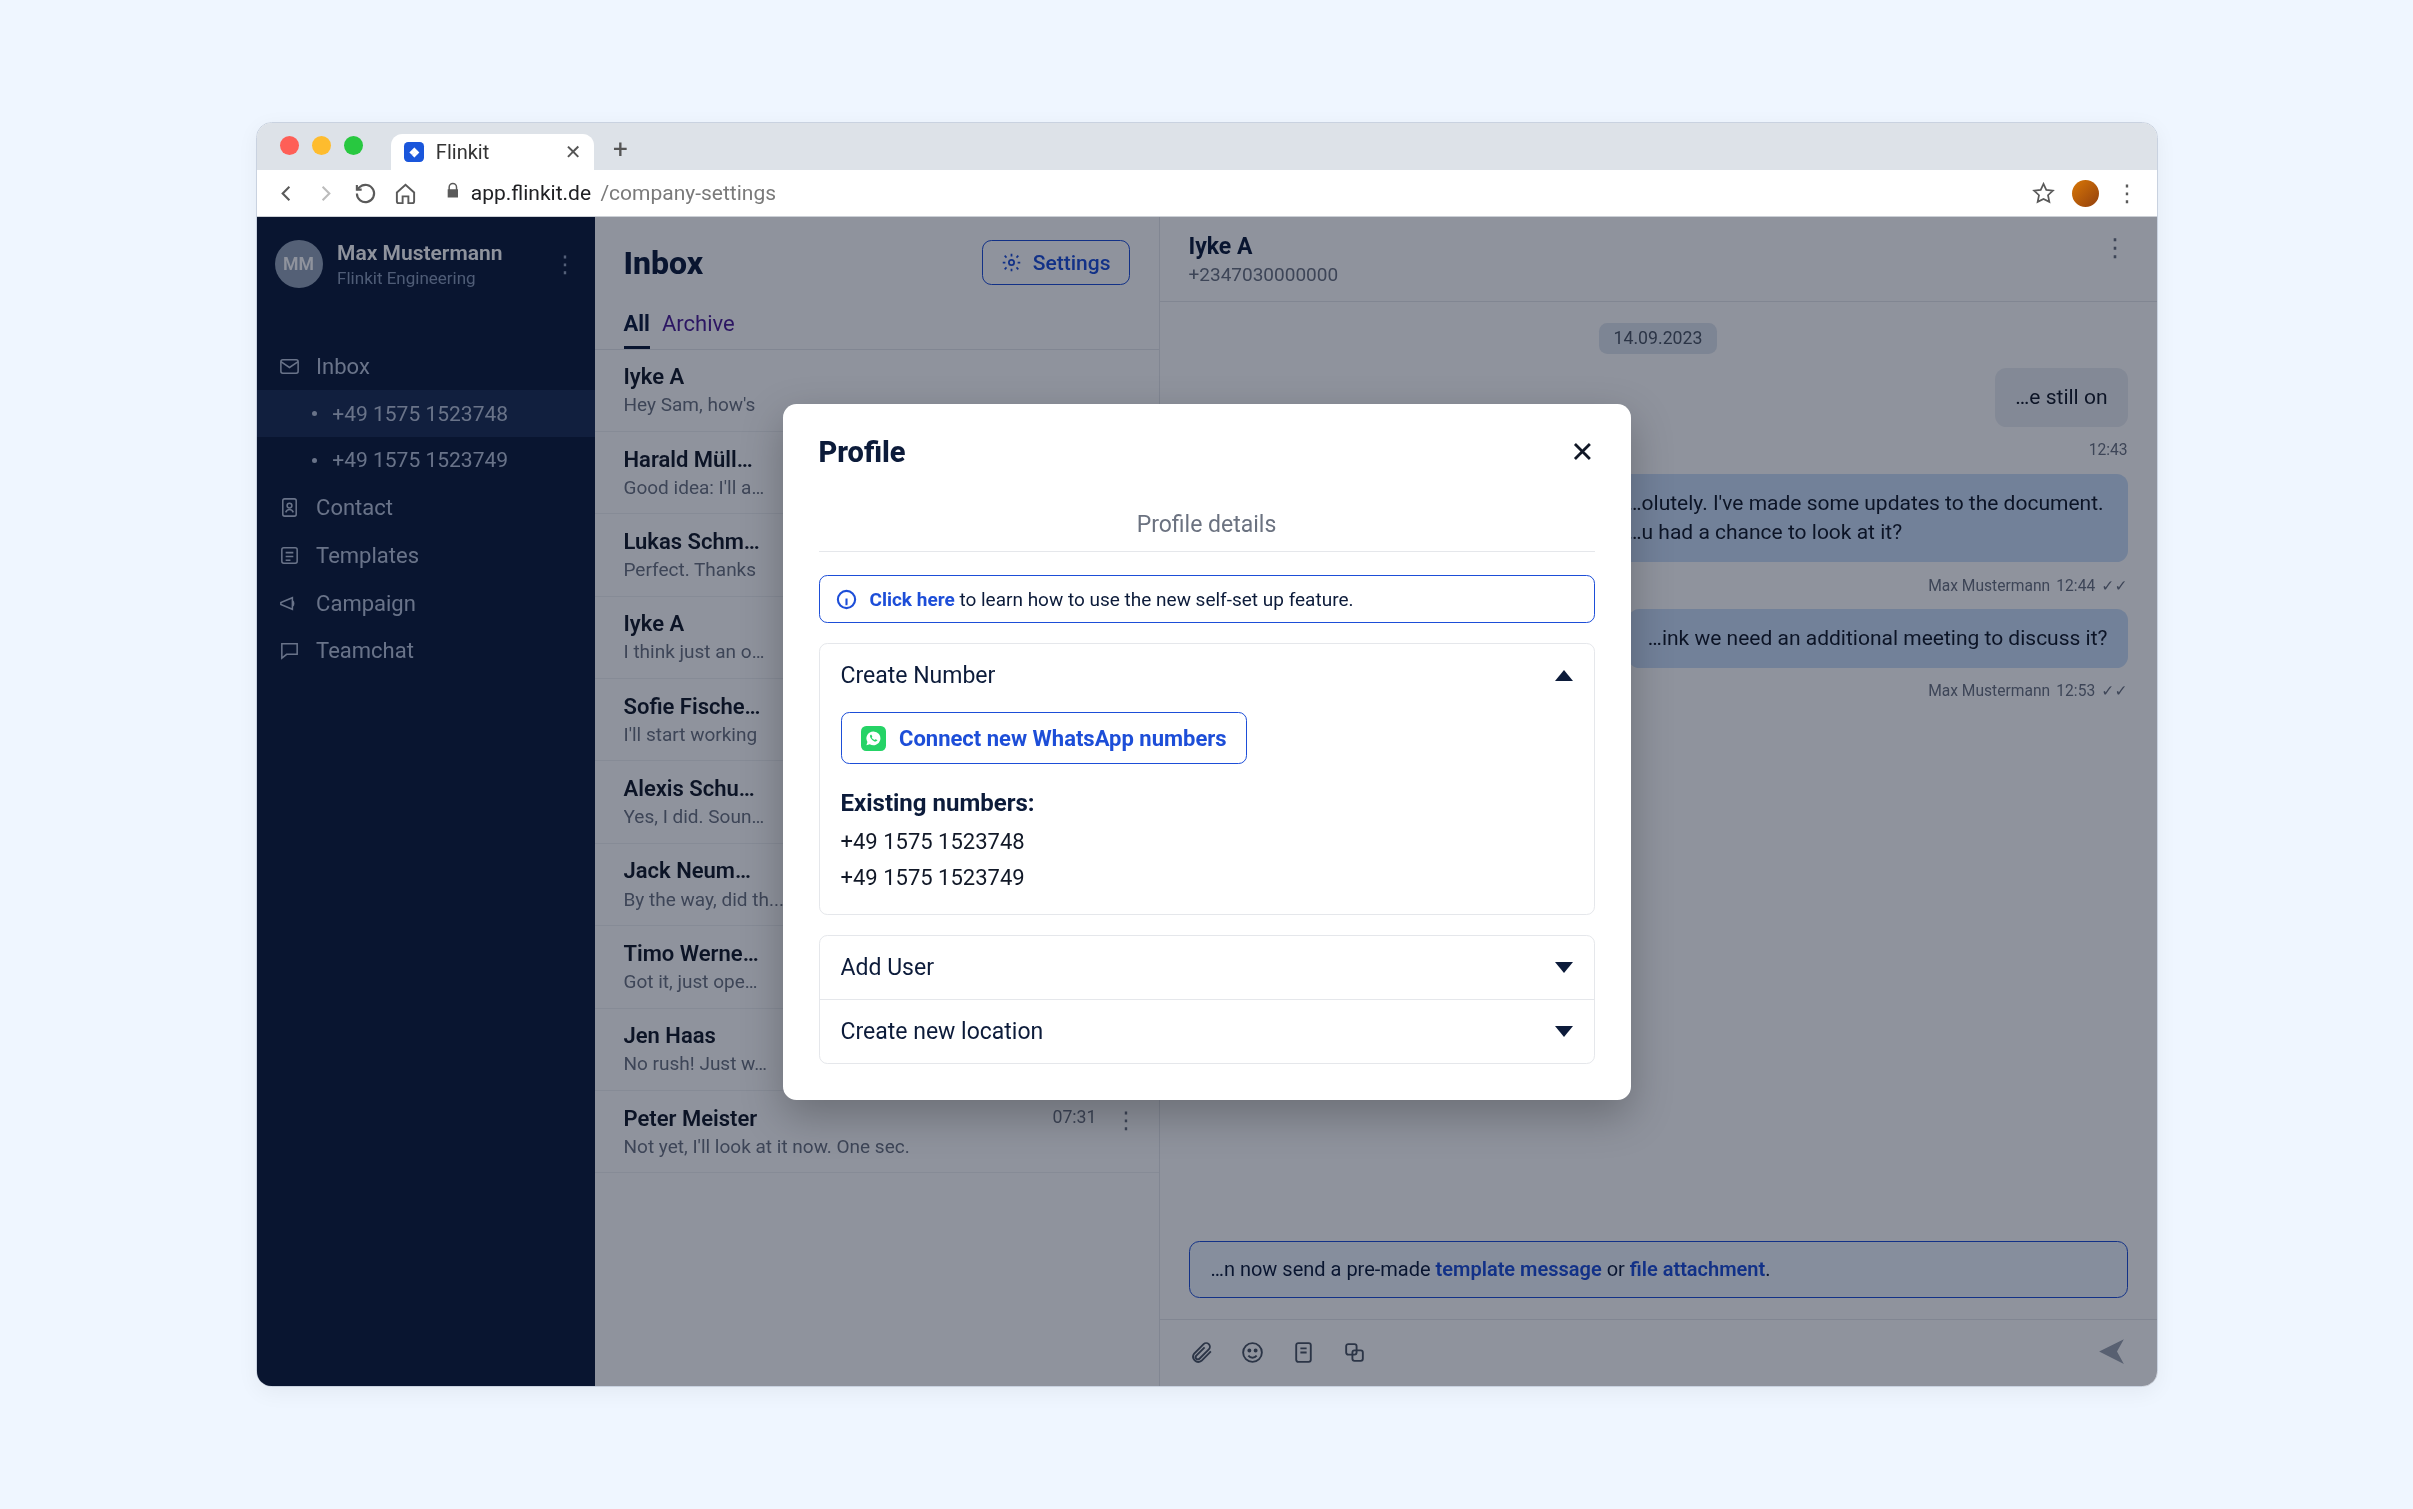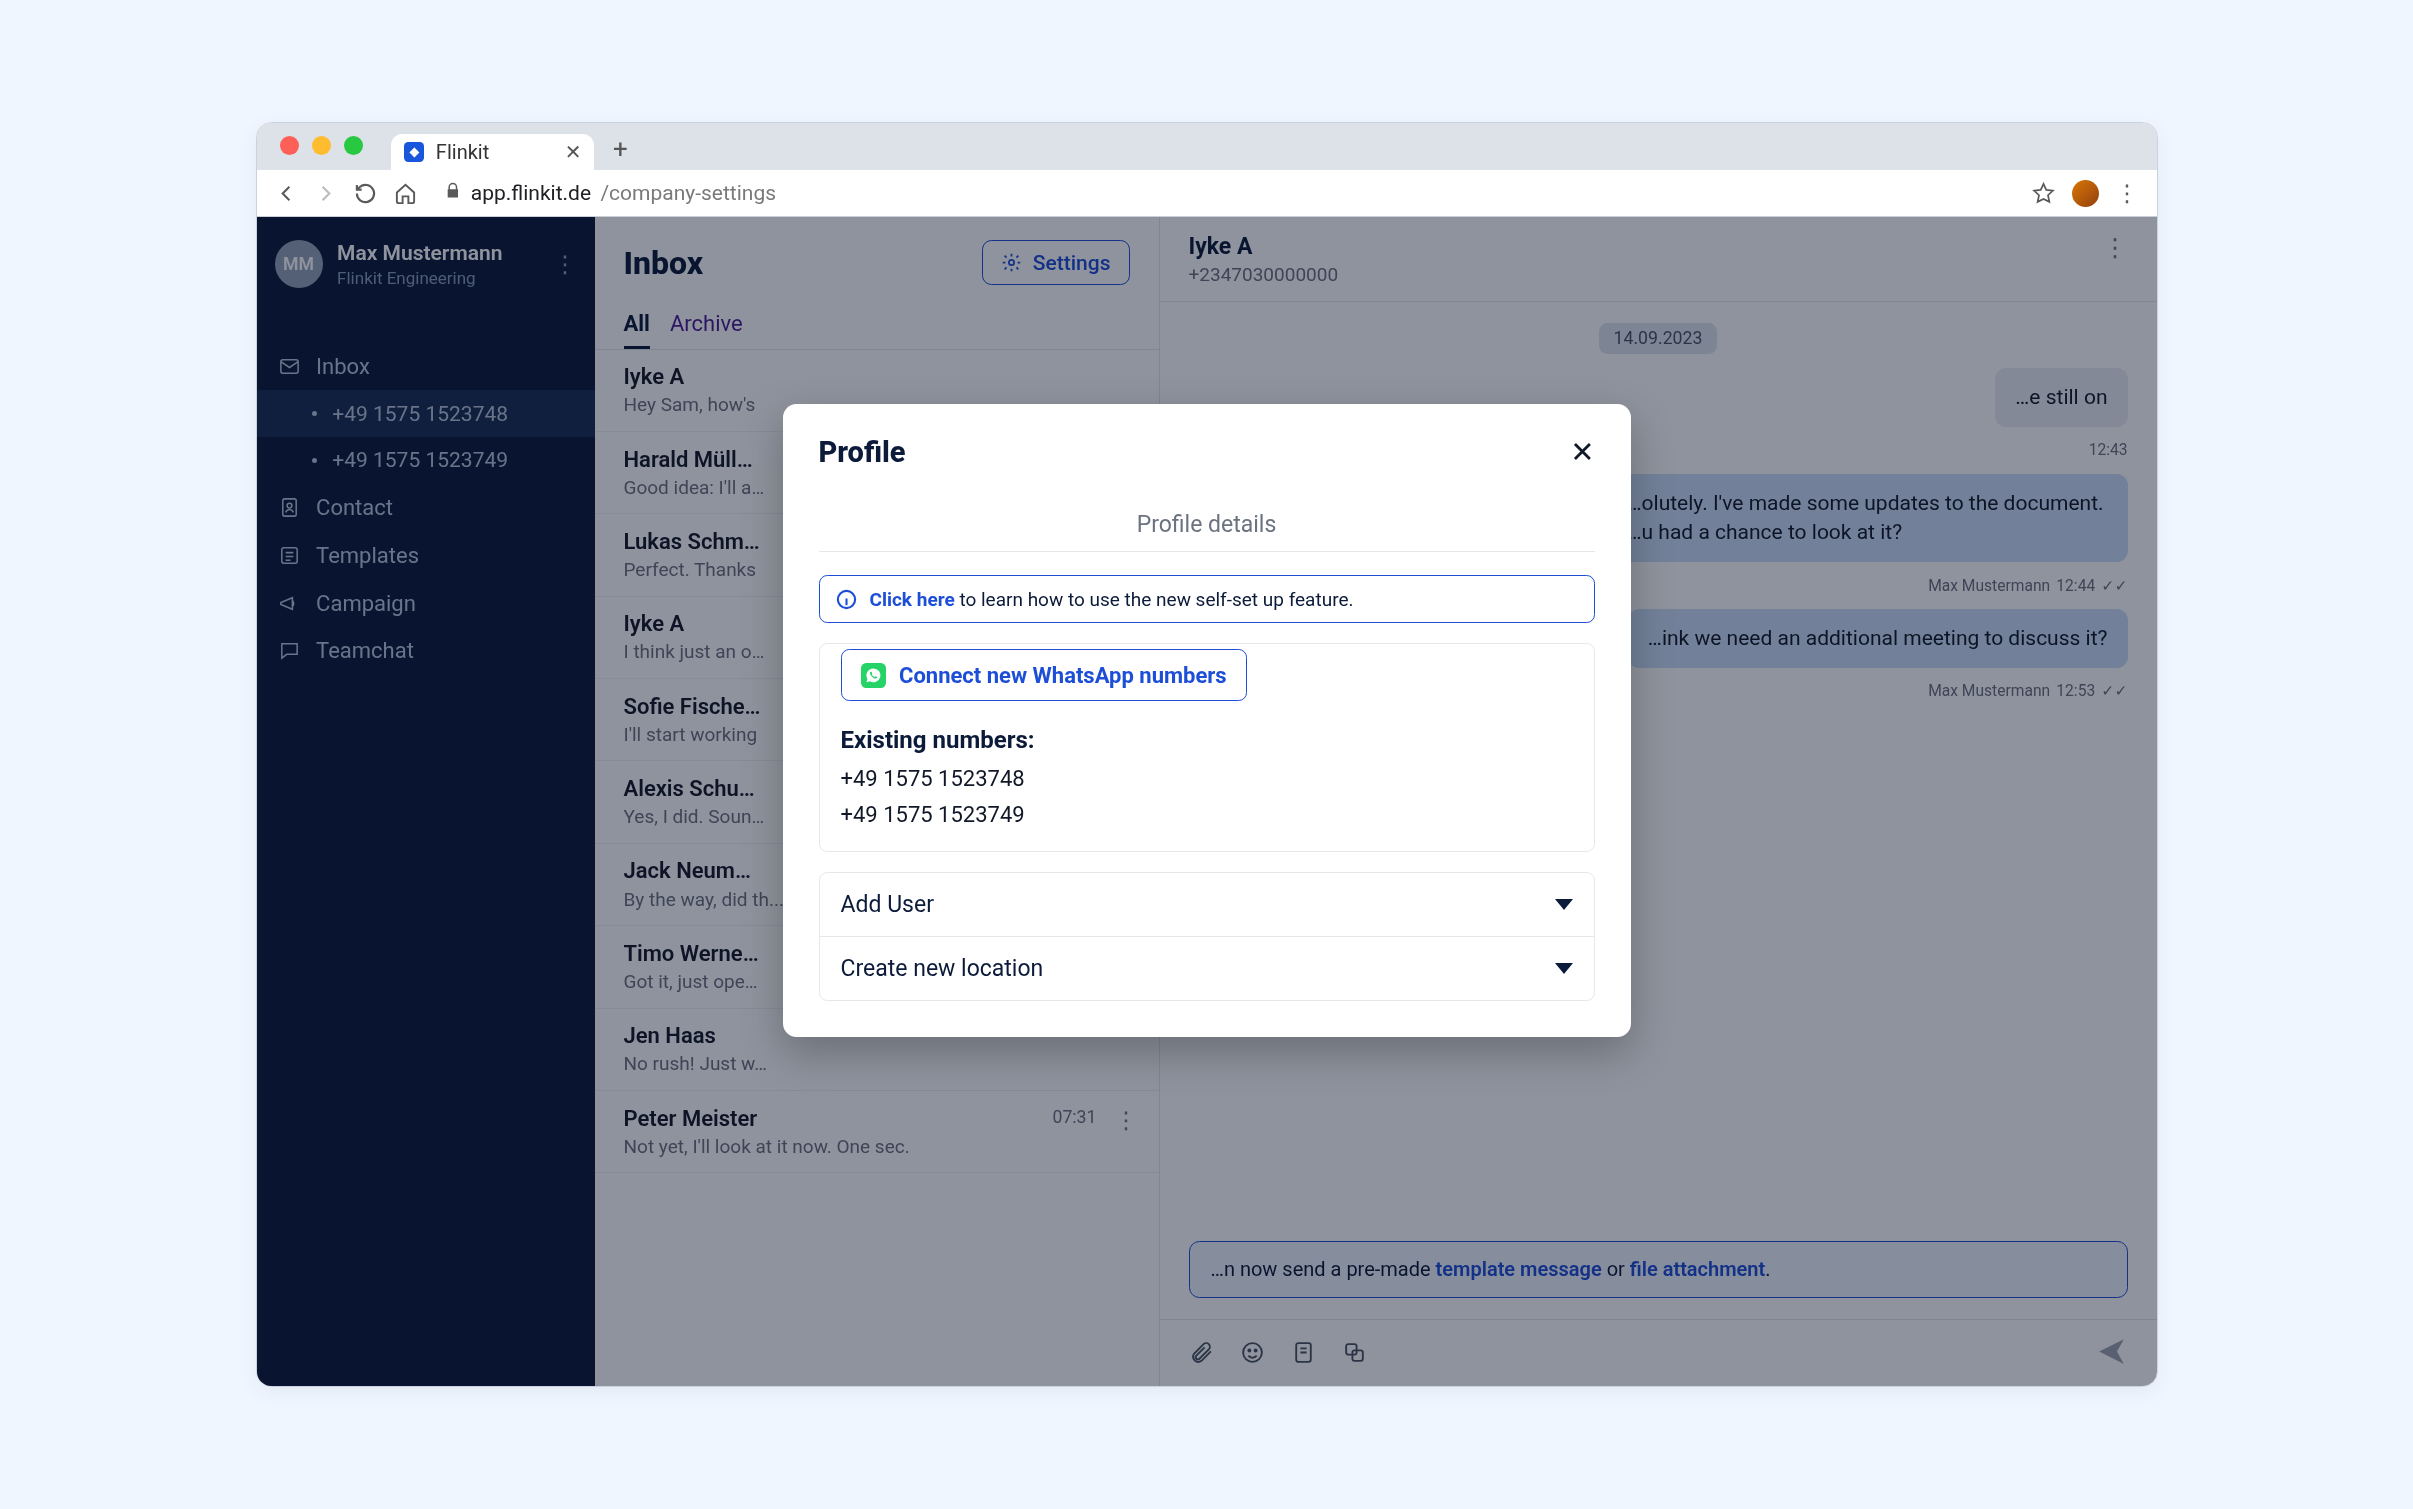--- a/index.html
+++ b/index.html
@@ -36,21 +36,21 @@
 .navitem.sub.active { background:#1a2c52; }
 .navitem .dot { width:5.2px; height:5.2px; background:#bac5da; border-radius:50%; }
 .nicon { width:23px; height:23px; display:flex; align-items:center; justify-content:center; }
 .nicon svg { width:23px; height:23px; stroke:#bac5da; fill:none; stroke-width:1.6; }
 .main { flex:1; display:flex; background:#fff; }
 .inboxcol { width:565px; border-right:1px solid #e5e7eb; display:flex; flex-direction:column; }
 .inboxhdr { display:flex; align-items:center; justify-content:space-between; padding:23.4px 29px 13px 29px; }
 .inboxtitle { font-size:32px; font-weight:800; color:#0c1b3a; }
 .settingsbtn { border:1.6px solid #1d4ed8; border-radius:9.4px; padding:9.4px 18px; display:flex; align-items:center; gap:10.4px; color:#1d4ed8; font-size:21px; font-weight:500; }
 .settingsbtn svg { width:21px; height:21px; stroke:#1d4ed8; fill:none; stroke-width:2; }
-.tabs-sm { display:flex; gap:20px; padding:13px 29px 0 29px; border-bottom:1px solid #e5e7eb; }
+.tabs-sm { display:flex; gap:12px; padding:13px 29px 0 29px; border-bottom:1px solid #e5e7eb; }
 .tab-sm { padding-bottom:9.4px; font-size:22px; color:#4c1d95; }
 .tab-sm.active { color:#0c1b3a; font-weight:700; border-bottom:3.1px solid #0c1b3a; }
 .convlist { flex:1; overflow:hidden; }
 .conv { padding:14.6px 29px; border-bottom:1px solid #eef0f3; position:relative; }
 .convname { font-size:22px; font-weight:600; color:#111827; }
 .convprev { font-size:19px; color:#6b7280; margin-top:4.2px; white-space:nowrap; overflow:hidden; text-overflow:ellipsis; }
 .convtime { position:absolute; right:62px; top:15.6px; font-size:17.7px; color:#6b7280; }
 .convmore { position:absolute; right:21px; top:15.6px; color:#6b7280; font-size:23px; }
 .chatcol { flex:1; display:flex; flex-direction:column; background:#fff; }
 .chathdr { padding:15.6px 29px; border-bottom:1px solid #e5e7eb; display:flex; justify-content:space-between; }
@@ -342,20 +342,24 @@
           <div class="mtab">Profile details</div>
         </div>
         <div class="infobox">
           <svg viewBox="0 0 24 24">
               <circle cx="12" cy="12" r="9"></circle>
               <path d="M12 8h.01M11 12h1v5h1"></path>
             </svg>
           <div><span class="link">Click here</span><span> to learn how to use the new self-set up feature.</span></div>
         </div>
         <div class="panel">
+          <div class="prow" style="border-bottom:none">
+            <span>Create Number</span>
+            <span class="caret up"></span>
+          </div>
           <div class="pbody">
             <div class="wabtn">
               <span class="waicon">
                   <svg viewBox="0 0 24 24">
                     <path d="M12 2a10 10 0 0 0-8.5 15.2L2 22l4.9-1.5A10 10 0 1 0 12 2zm5 13.3c-.2.6-1.3 1.2-1.8 1.2-.5.1-1 .1-1.7-.1a13 13 0 0 1-5.4-4.8c-.5-.9-.9-2-.9-2.8 0-.8.4-1.3.6-1.5.2-.2.5-.3.7-.3h.5c.2 0 .4 0 .6.5l.8 2c.1.2 0 .4-.1.5l-.4.5c-.1.2-.2.3-.1.5.4.8 1 1.5 1.6 2 .7.6 1.5 1 2.3 1.3.2.1.4 0 .5-.1l.6-.7c.2-.2.4-.2.6-.1l1.9.9c.2.1.4.2.4.4 0 .2 0 .5-.2.6z"></path>
                   </svg>
                 </span>
               <span>Connect new WhatsApp numbers</span>
             </div>
             <div class="sectitle">Existing numbers:</div>

